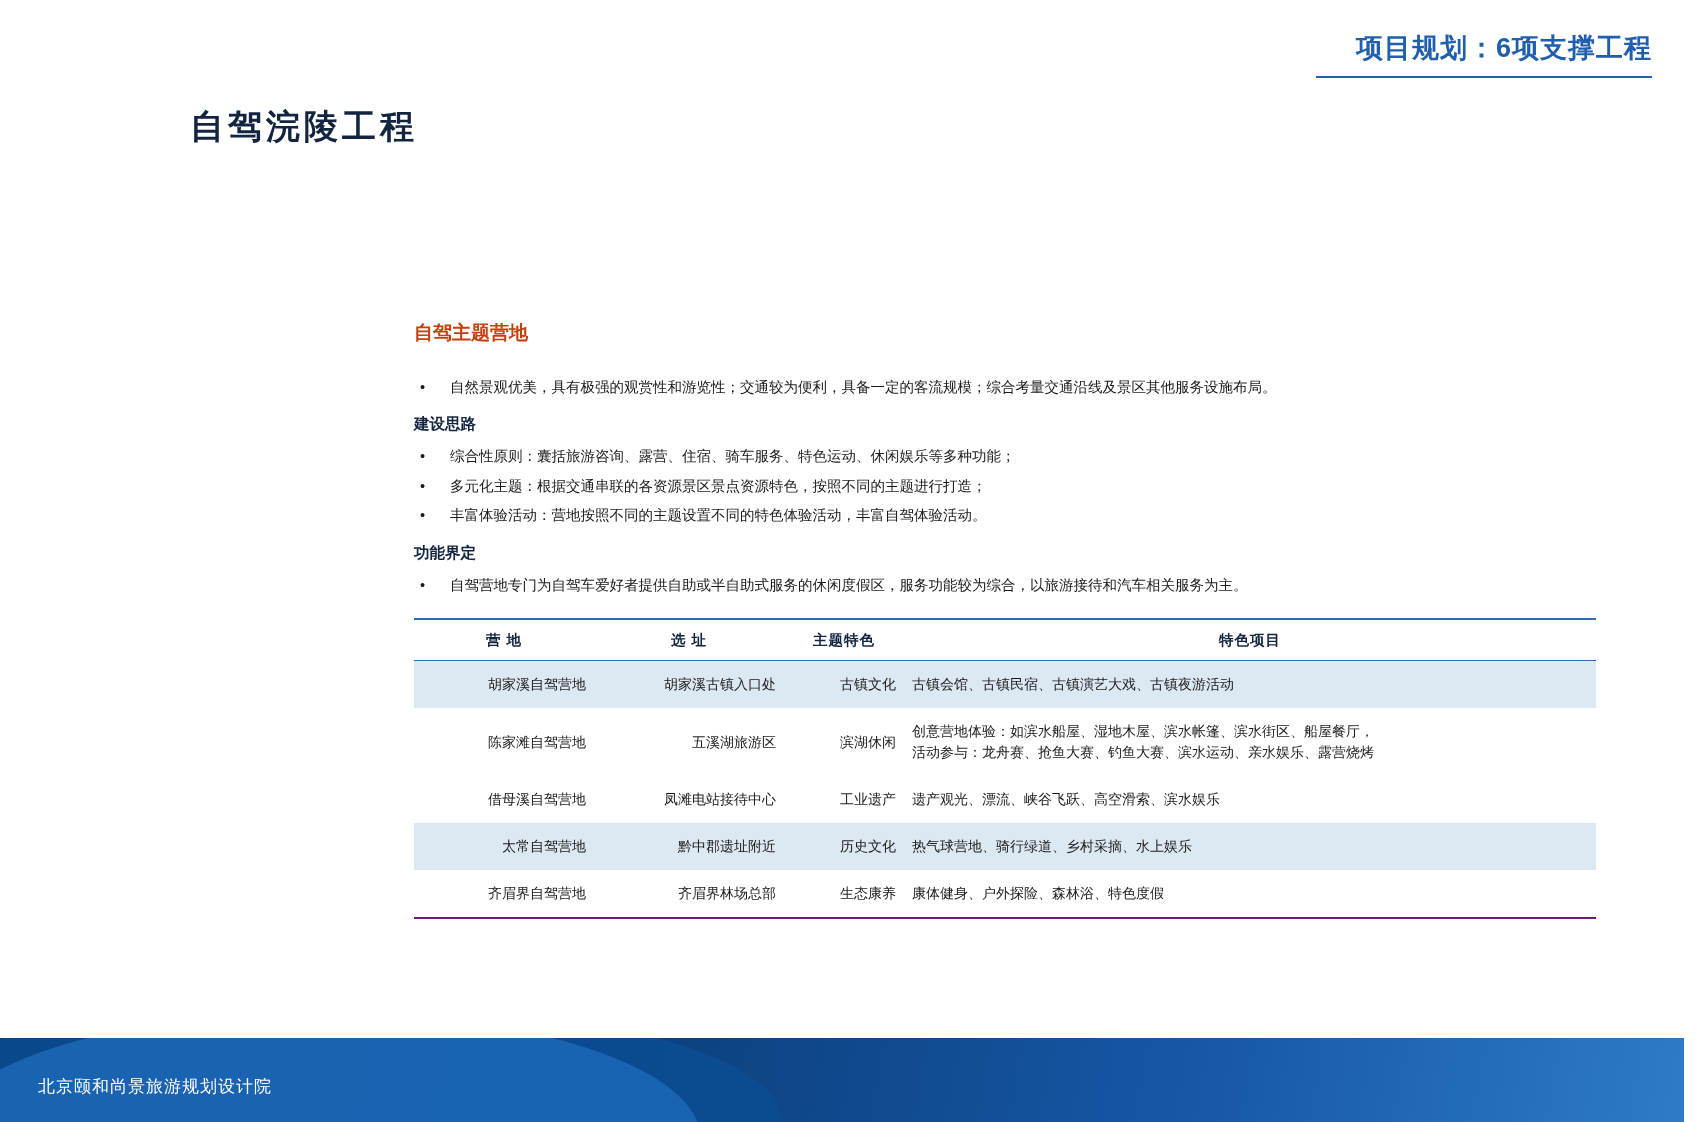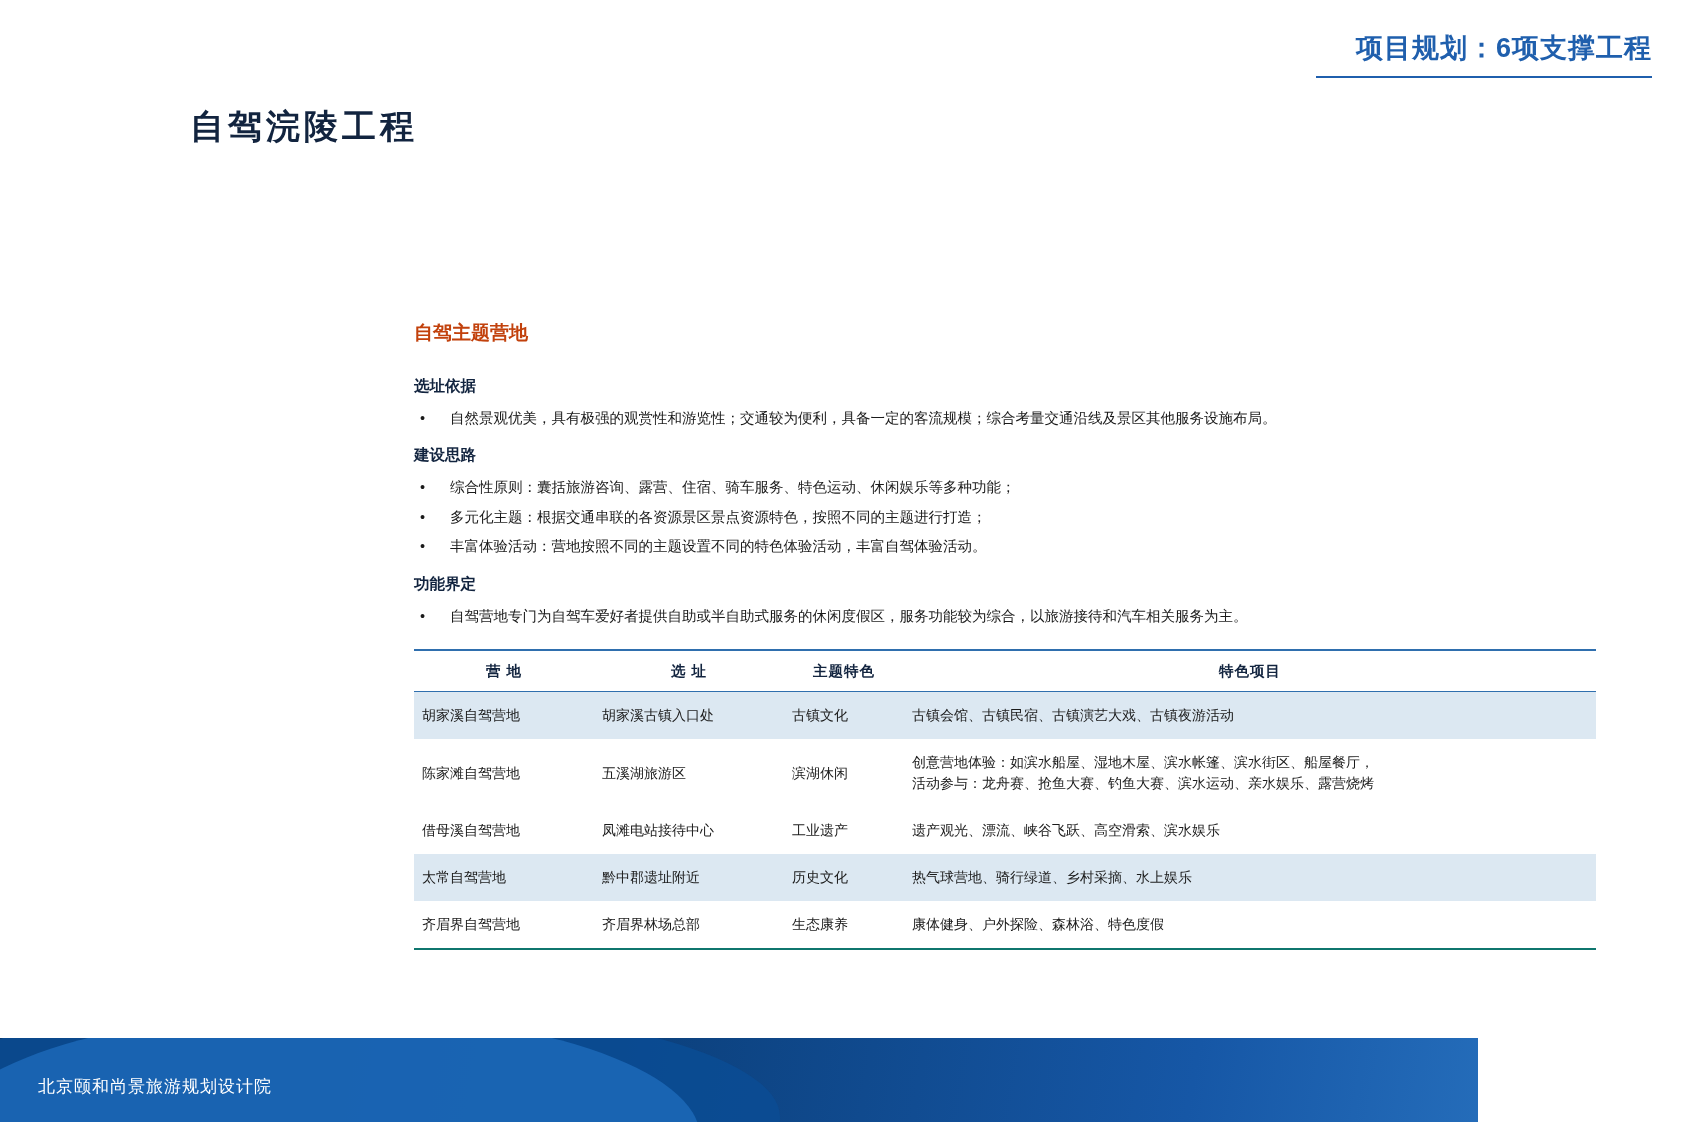--- a/index.html
+++ b/index.html
@@ -106,35 +106,35 @@
     font-size: 14px;
     color: #1a1a1a;
     padding: 13px 8px;
     vertical-align: middle;
     line-height: 1.5;
   }
   table.camps tbody tr.alt td {
     background: #dce8f2;
   }
   table.camps tbody tr:last-child td {
-    border-bottom: 2px solid #0f766e;
-  }
-  td.c { text-align: left; }
+    border-bottom: 2px solid #701a75;
+  }
+  td.c { text-align: right; }
   td.l { text-align: left; padding-left: 14px; }
   .col1 { width: 180px; }
   .col2 { width: 190px; }
   .col3 { width: 120px; }
   .col4 { width: 692px; }
 
   
   .footer {
     position: absolute;
     left: 0;
     bottom: 0;
-    width: 1478px;
+    width: 1684px;
     height: 84px;
     overflow: hidden;
   }
   .footer-bg {
     position: absolute;
     left: 0;
     bottom: 0;
     width: 1700px;
     height: 84px;
     background: linear-gradient(100deg, #07305f 0%, #0b3f7a 35%, #1657a6 70%, #2f7cc8 100%);
@@ -173,21 +173,20 @@
 
 <div class="header-title">项目规划：6项支撑工程</div>
 <div class="header-rule"></div>
 
 <div class="slide-title">自驾浣陵工程</div>
 
 <div class="content">
 
   <div class="section-title">自驾主题营地</div>
 
-  <div class="sub-head">选址依据</div>
   <ul class="bullets">
     <li><span class="dash">•</span><span>自然景观优美，具有极强的观赏性和游览性；交通较为便利，具备一定的客流规模；综合考量交通沿线及景区其他服务设施布局。</span></li>
   </ul>
 
   <div class="sub-head">建设思路</div>
   <ul class="bullets">
     <li><span class="dash">•</span><span>综合性原则：囊括旅游咨询、露营、住宿、骑车服务、特色运动、休闲娱乐等多种功能；</span></li>
     <li><span class="dash">•</span><span>多元化主题：根据交通串联的各资源景区景点资源特色，按照不同的主题进行打造；</span></li>
     <li><span class="dash">•</span><span>丰富体验活动：营地按照不同的主题设置不同的特色体验活动，丰富自驾体验活动。</span></li>
   </ul>

